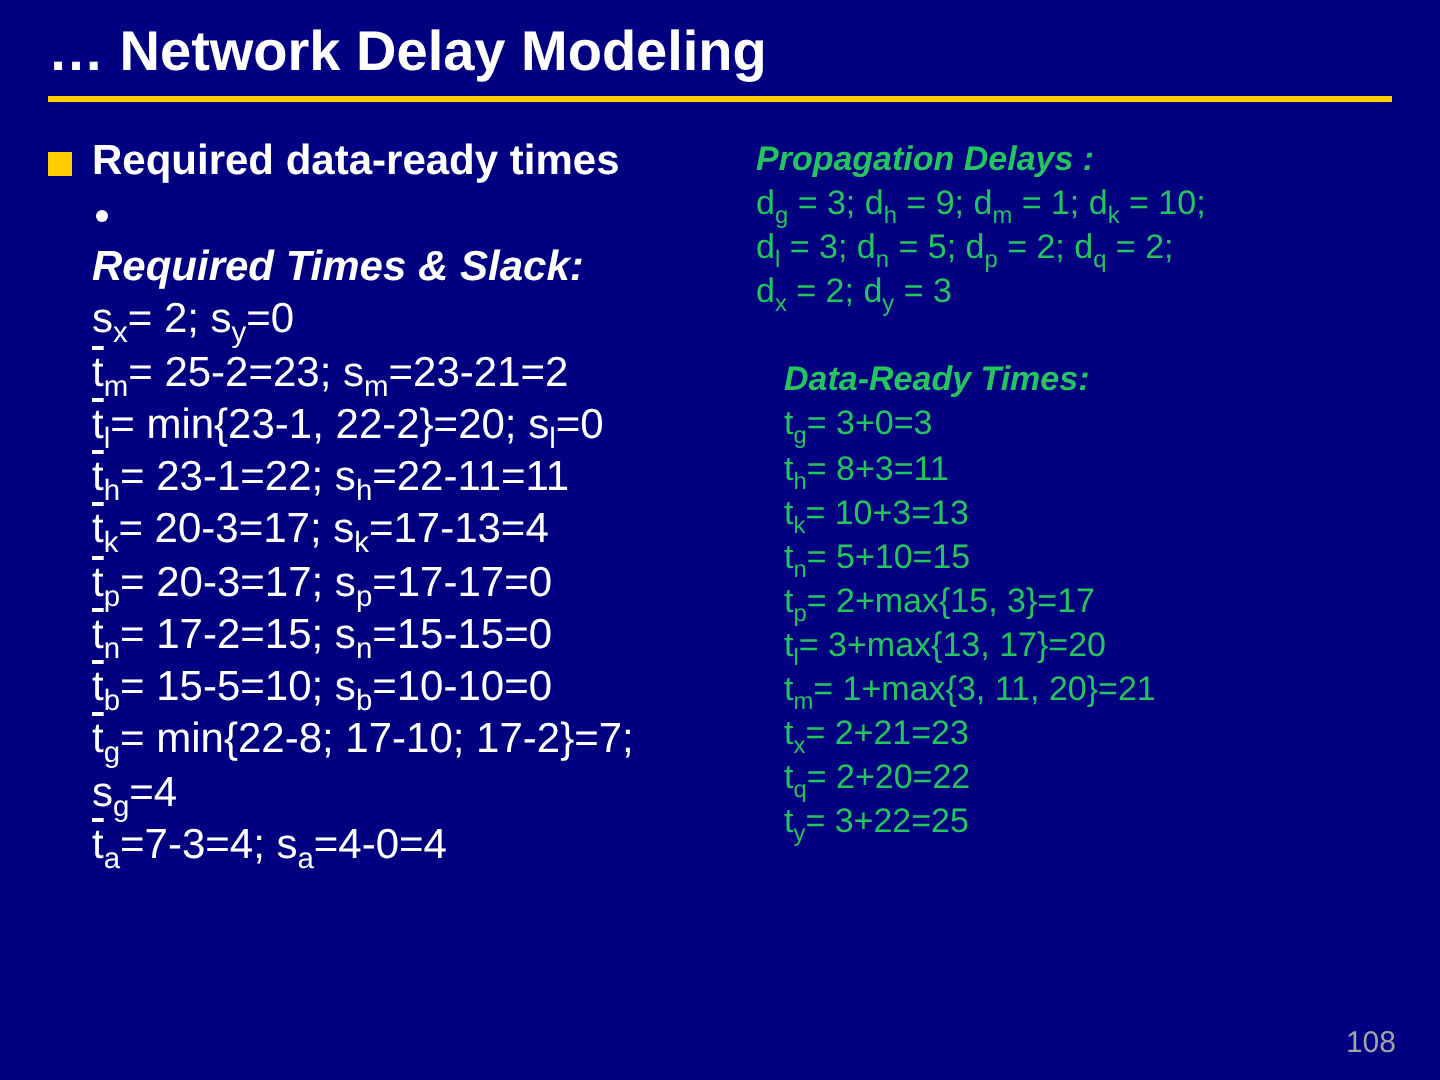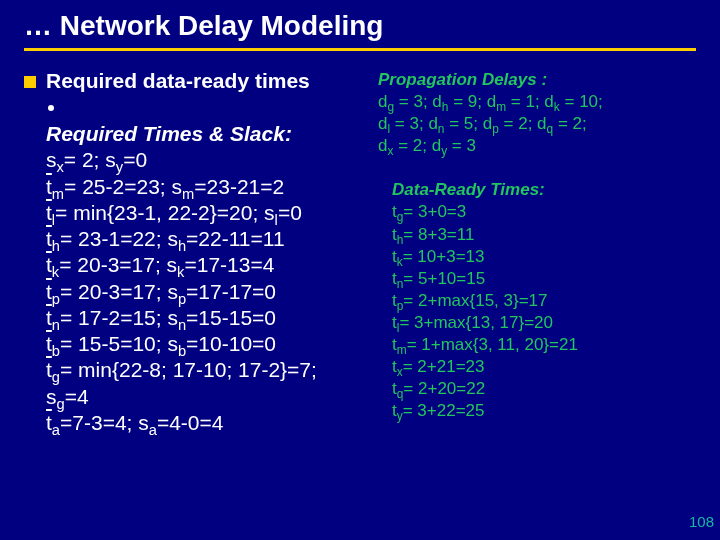--- a/index.html
+++ b/index.html
@@ -96,22 +96,22 @@
     font-weight: bold;
   }
   .right-block .data-ready {
     margin-top: 22px;
     margin-left: 14px;
   }
   sub { font-size: 0.7em; vertical-align: sub; line-height: 0; }
   .page-num {
     position: absolute;
     bottom: 10px;
-    right: 6px;
-    color: #14b8a6;
+    right: 22px;
+    color: #a3a3a3;
     font-size: 15px;
   }
 </style>
 </head>
 <body>
 
 <div class="slide">
   <div class="title">… Network Delay Modeling</div>
 
   <div class="content">

